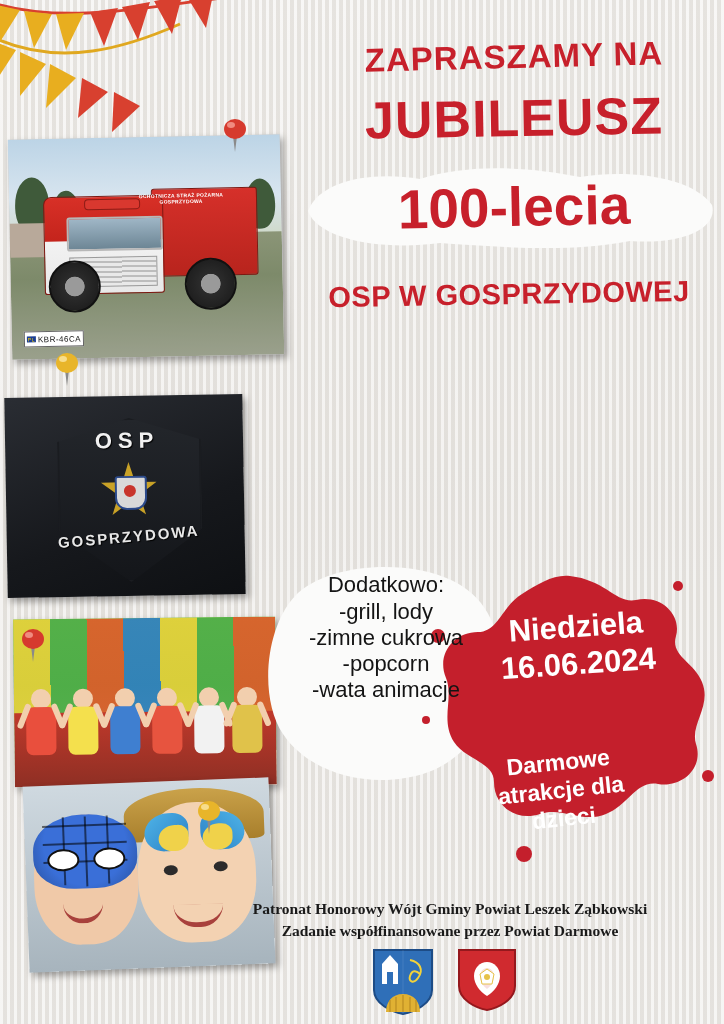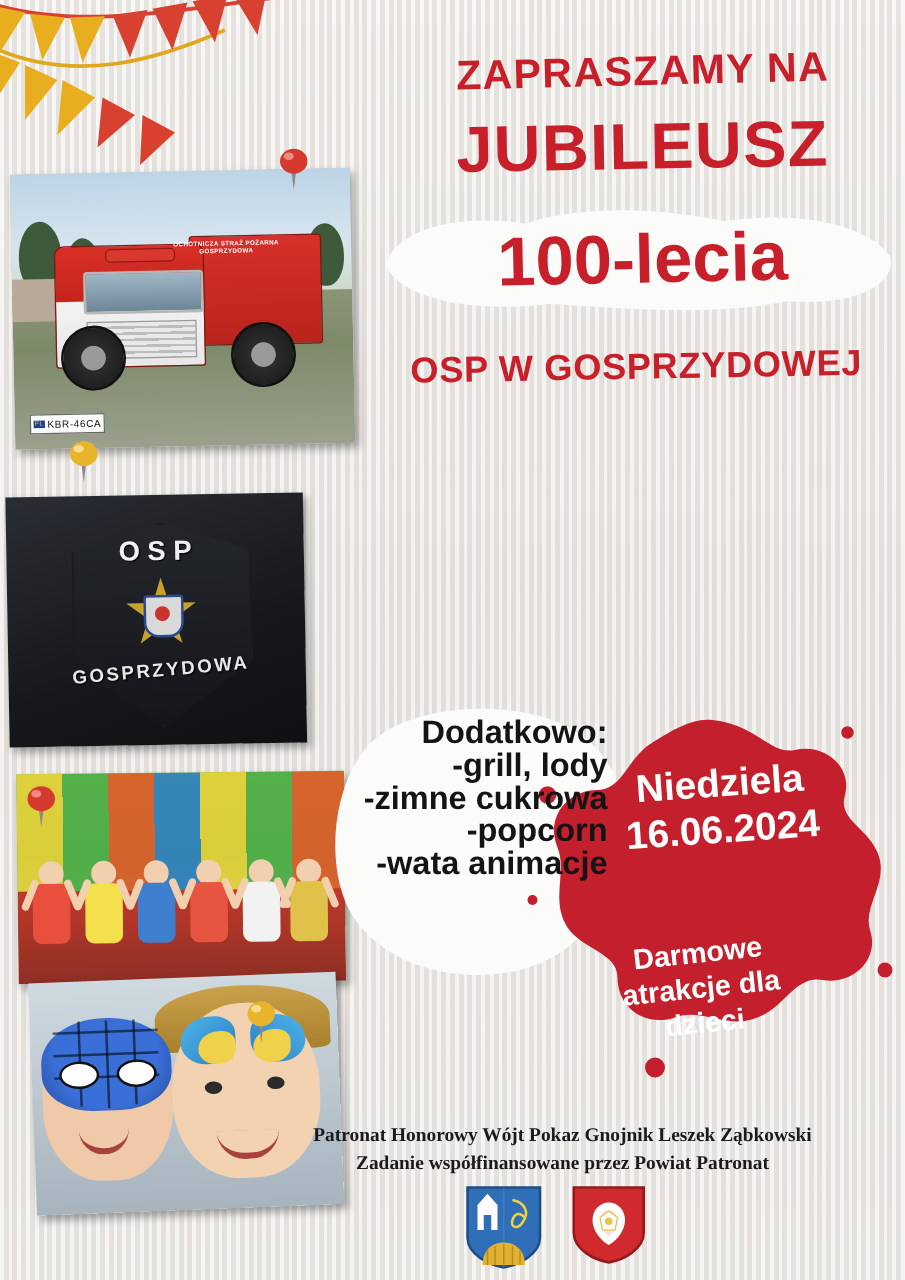--- a/index.html
+++ b/index.html
@@ -260,22 +260,22 @@
   .schedule {
     position:absolute; left:258px; top:358px; width:462px;
     text-align:center; color:#1c1c1c; font-size:22.5px; line-height:29px;
     font-family:"Liberation Sans", sans-serif;
   }
   .schedule div { white-space: nowrap; }
   .schedule div.wrap { white-space: normal; }
 
   .extras {
     position:absolute; left:286px; top:572px; width:200px;
-    color:#141414; font-size:26px; line-height:26px; font-weight:bold;
-    text-align:right;
+    color:#141414; font-size:22px; line-height:26px; font-weight:normal;
+    text-align:center;
     font-family:"Liberation Sans", sans-serif;
   }
   .extras .head { margin-bottom:1px; }
 
   .t-date {
     position:absolute; left:452px; top:608px; width:250px;
     color:#ffffff; font-weight:bold; font-size:31px; line-height:37px;
     text-align:center;
     transform: rotate(-4deg);
     font-family:"Liberation Sans", sans-serif;
@@ -491,22 +491,22 @@
     <div>Niedziela</div>
     <div>16.06.2024</div>
   </div>
   <div class="t-free">
     <div>Darmowe</div>
     <div>atrakcje dla</div>
     <div>dzieci</div>
   </div>
 
   <div class="patronage">
-    <div>Patronat Honorowy Wójt Pokaz Gnojnik Leszek Ząbkowski</div>
-    <div>Zadanie współfinansowane przez Powiat Patronat</div>
+    <div>Patronat Honorowy Wójt Gminy Powiat Leszek Ząbkowski</div>
+    <div>Zadanie współfinansowane przez Powiat Darmowe</div>
   </div>
 
   <div class="logos">
     <svg class="logo-gnojnik" viewBox="0 0 66 68">
       <title>Gmina Gnojnik</title>
       <path d="M4 2 H62 V42 C62 56, 44 64, 33 66 C22 64, 4 56, 4 42 Z" fill="#2f6fb8" stroke="#1d4c86" stroke-width="2"></path>
       <path d="M33 2 V66" stroke="#ffffff" stroke-width="0.5" opacity="0.2"></path>
       <g fill="#ffffff">
         <rect x="12" y="16" width="16" height="20"></rect>
         <polygon points="12,16 20,7 28,16"></polygon>

